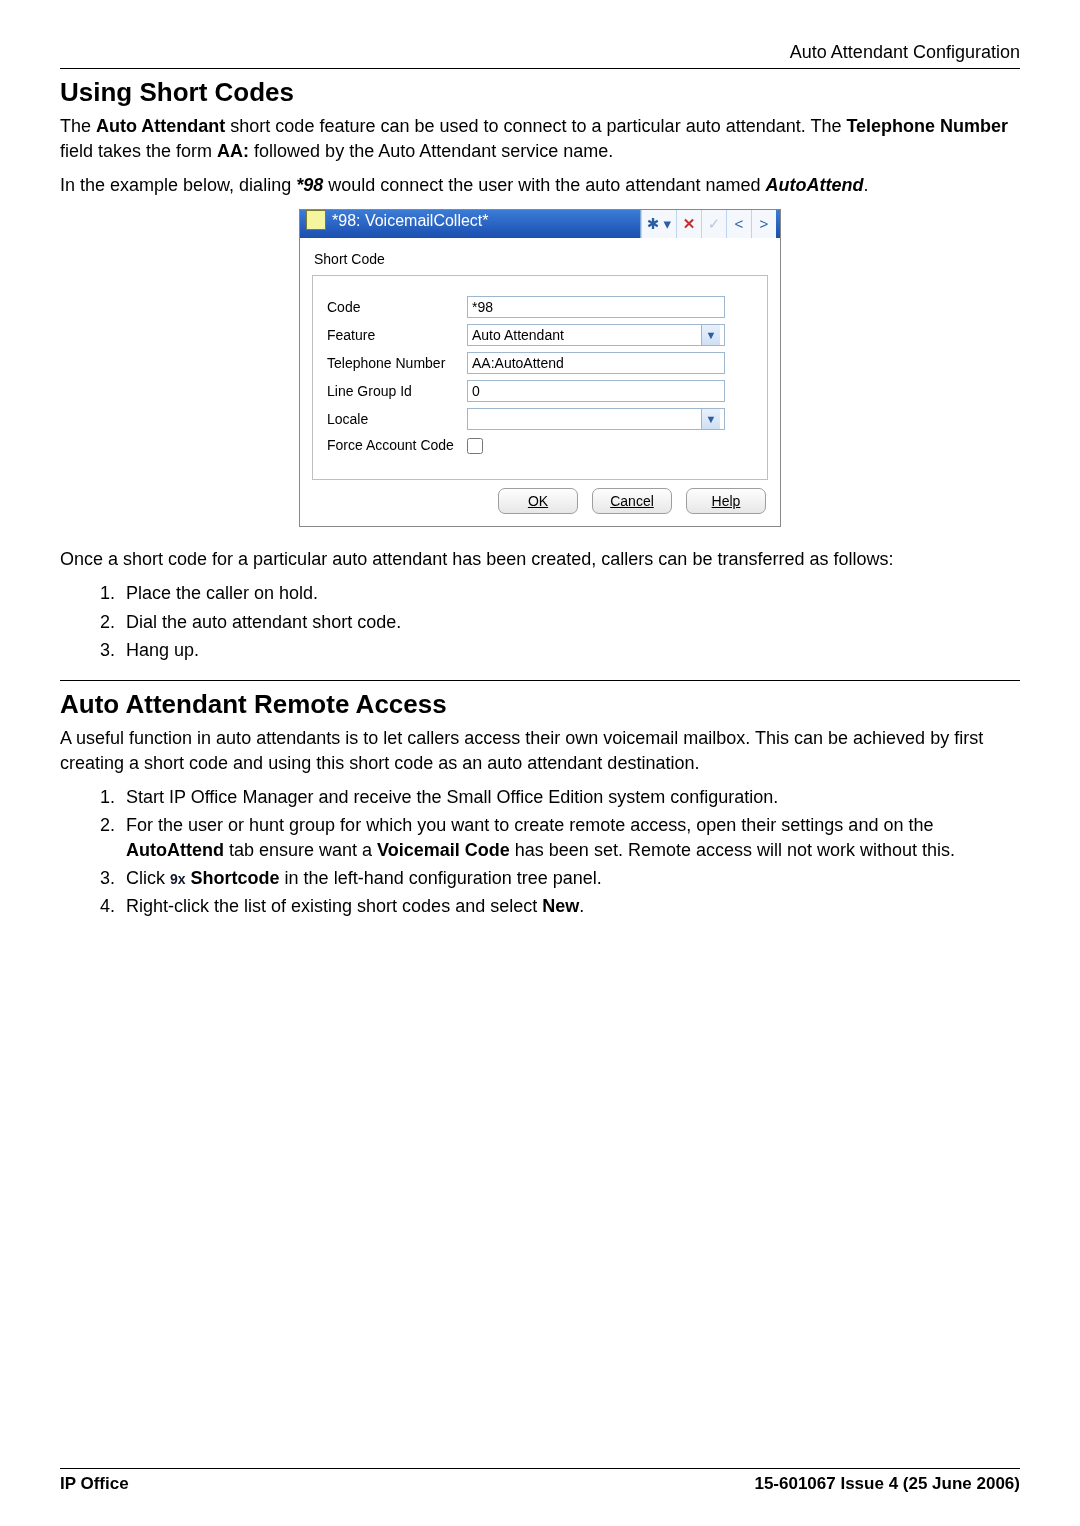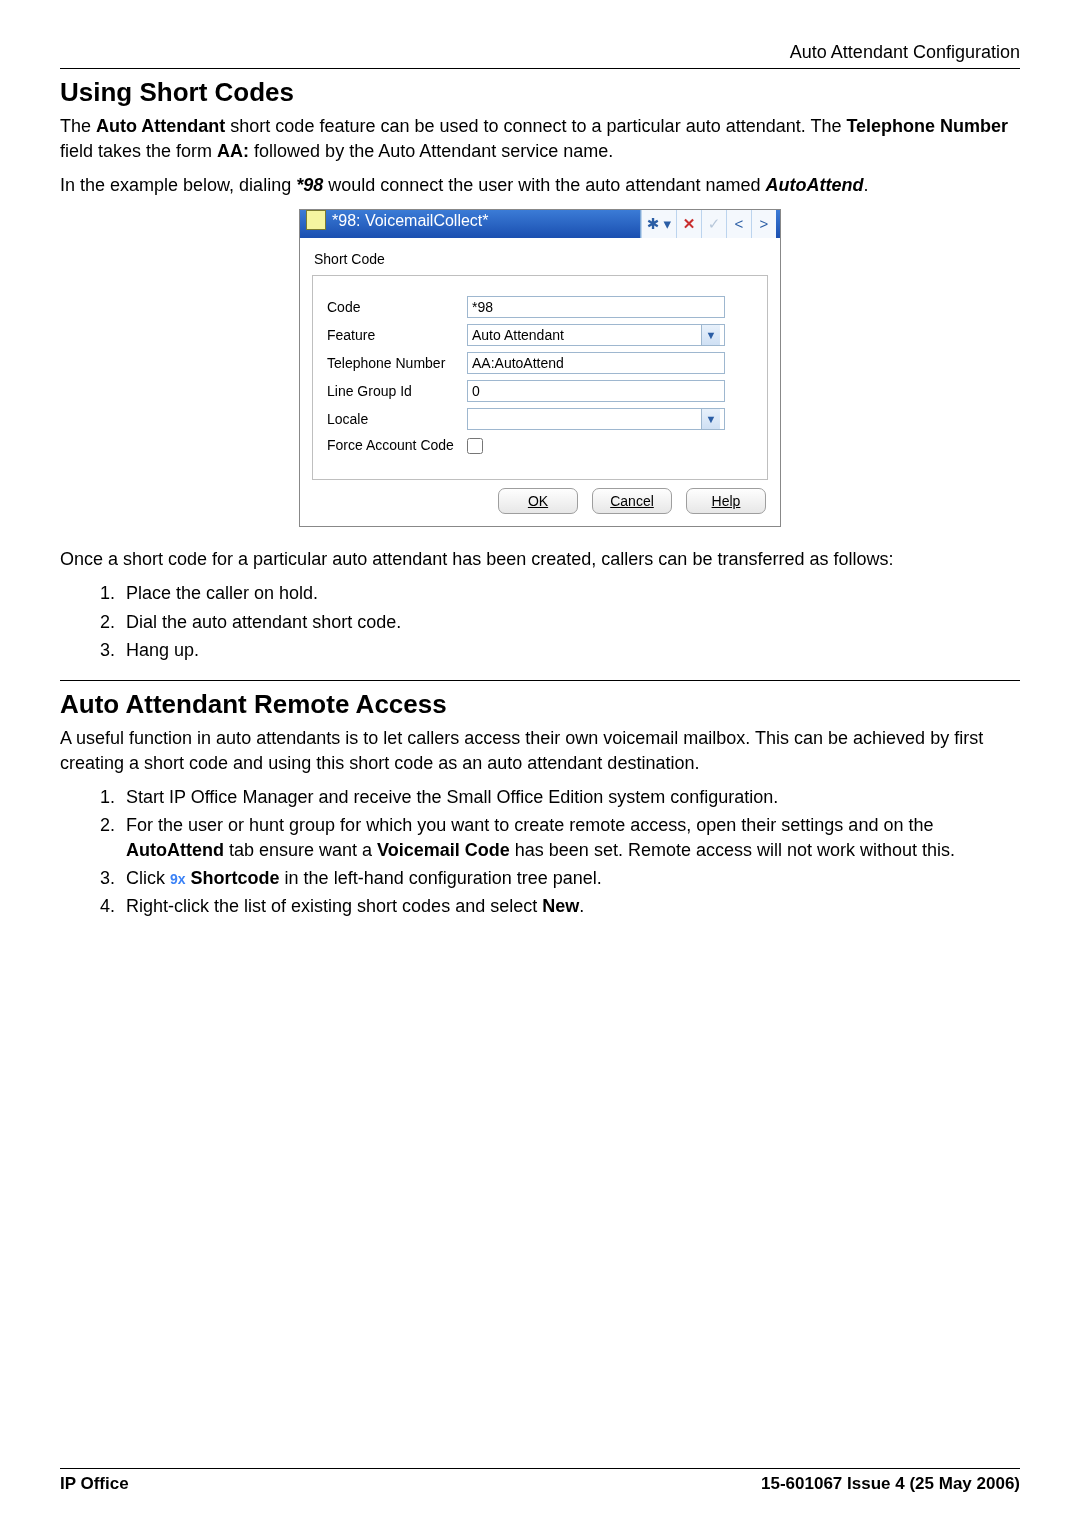--- a/index.html
+++ b/index.html
@@ -117,21 +117,21 @@
   .btn {
     width: 78px; height: 24px;
     border: 1px solid #9e9e9e;
     background: linear-gradient(to bottom,#fefefe,#e7e7e7);
     font-size: 14px;
     display: flex; align-items:center; justify-content:center;
     border-radius: 7px;
     text-decoration: underline;
   }
   .shortcode-icon {
-    display:inline-block; font-weight:bold; color:#3b82f6; font-size:14px; vertical-align:middle;
+    display:inline-block; font-weight:bold; color:#0f172a; font-size:14px; vertical-align:middle;
   }
   .page-spacer { height: 460px; }
 </style>
 </head>
 <body>
 
 <div class="top-right">Auto Attendant Configuration</div>
 
 <h1>Using Short Codes</h1>
 
@@ -217,15 +217,15 @@
   <li>
     <span>Right-click the list of existing short codes and select </span><b>New</b><span>.</span>
   </li>
 </ol>
 
 <div class="page-spacer"></div>
 
 <div class="footer">
   <div class="row">
     <span>IP Office</span>
-    <span>15-601067 Issue 4 (25 May 2006)</span>
+    <span>15-601067 Issue 4 (25 June 2006)</span>
   </div>
 </div>
 
 </body></html>

